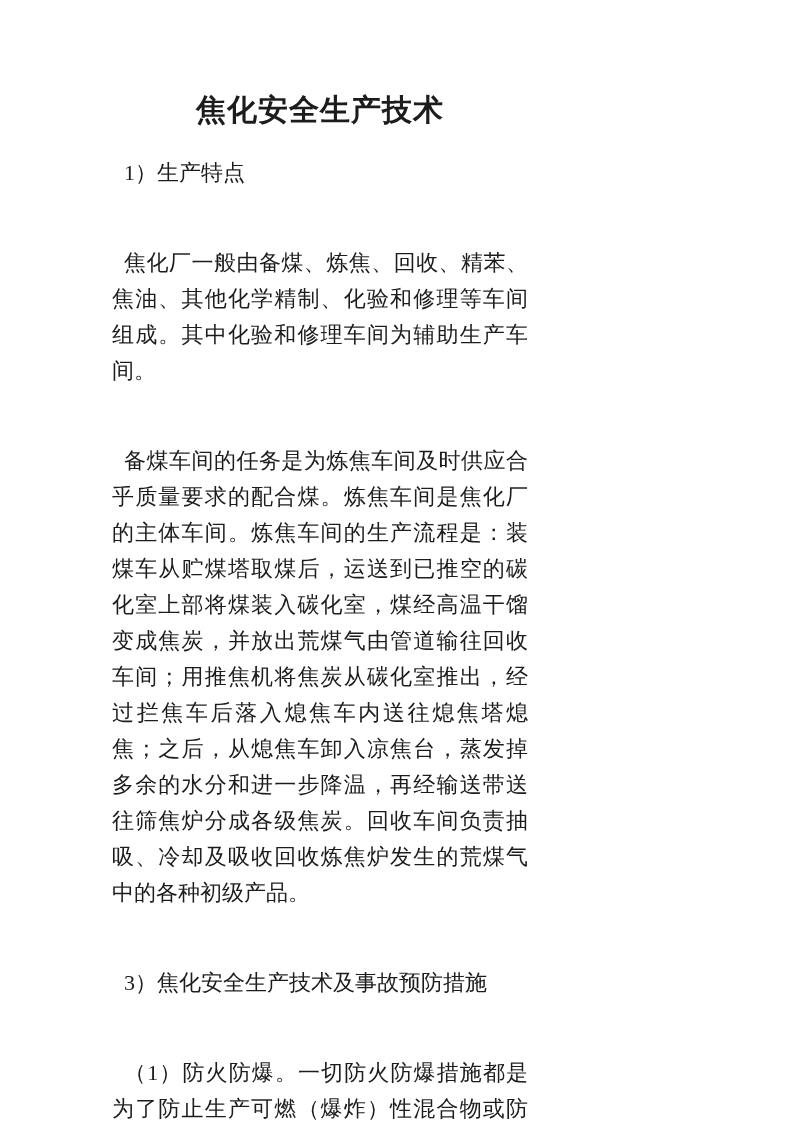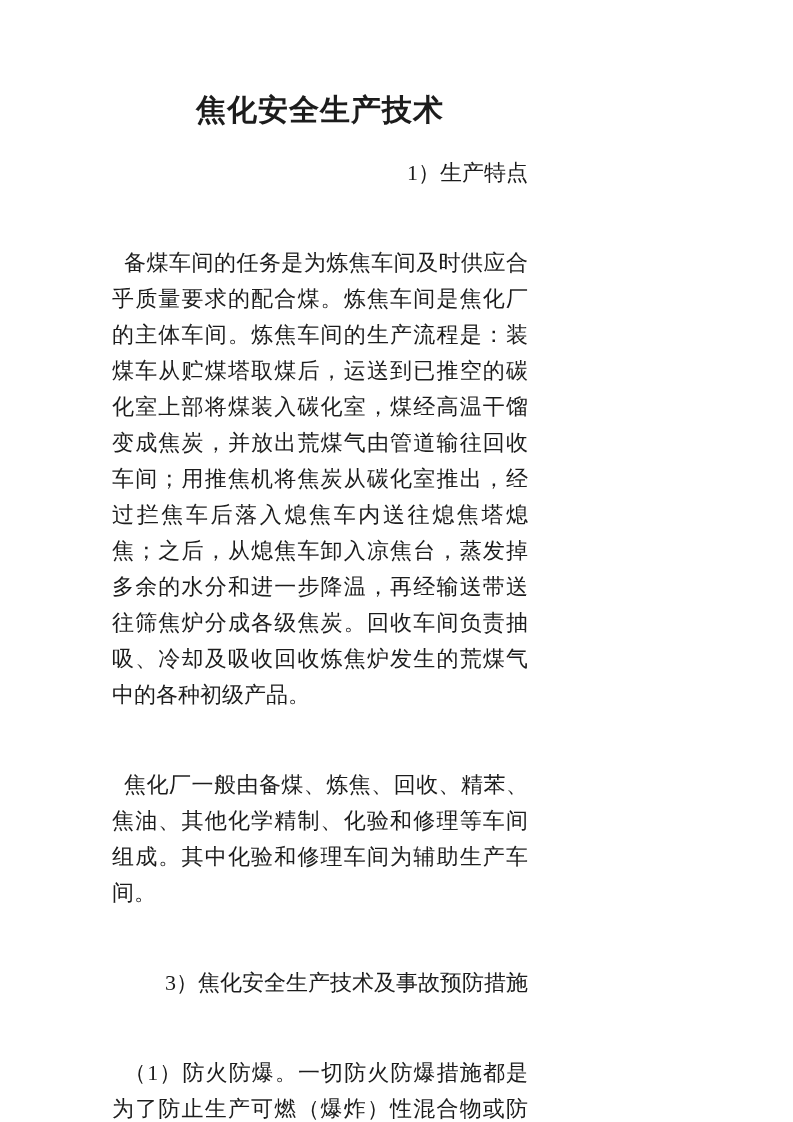--- a/index.html
+++ b/index.html
@@ -34,33 +34,33 @@
     line-height: 36px;
     margin: 0 0 54px 0;
     text-align: justify;
     text-indent: 0.55em;
     word-break: break-all;
   }
   .block:last-child {
     margin-bottom: 8px;
   }
   .heading {
-    text-align: right;
+    text-align: left;
   }
 </style>
 </head>
 <body>
 
 <div class="page">
 
   <h1 class="doc-title">焦化安全生产技术</h1>
 
   <div class="block heading">1）生产特点</div>
 
+  <div class="block">焦化厂一般由备煤、炼焦、回收、精苯、焦油、其他化学精制、化验和修理等车间组成。其中化验和修理车间为辅助生产车间。</div>
+
   <div class="block">备煤车间的任务是为炼焦车间及时供应合乎质量要求的配合煤。炼焦车间是焦化厂的主体车间。炼焦车间的生产流程是：装煤车从贮煤塔取煤后，运送到已推空的碳化室上部将煤装入碳化室，煤经高温干馏变成焦炭，并放出荒煤气由管道输往回收车间；用推焦机将焦炭从碳化室推出，经过拦焦车后落入熄焦车内送往熄焦塔熄焦；之后，从熄焦车卸入凉焦台，蒸发掉多余的水分和进一步降温，再经输送带送往筛焦炉分成各级焦炭。回收车间负责抽吸、冷却及吸收回收炼焦炉发生的荒煤气中的各种初级产品。</div>
-
-  <div class="block">焦化厂一般由备煤、炼焦、回收、精苯、焦油、其他化学精制、化验和修理等车间组成。其中化验和修理车间为辅助生产车间。</div>
 
   <div class="block heading">3）焦化安全生产技术及事故预防措施</div>
 
   <div class="block">（1）防火防爆。一切防火防爆措施都是为了防止生产可燃（爆炸）性混合物或防止产生和隔离足够强度的活化能，以避免激发可燃性混合物发生燃烧、爆炸。为此，必须弄清可燃（爆炸）性混合物和活化能是如何产生的，以及防止其产生和互相接近的措施。</div>
 
 </div>
 
 </body></html>

